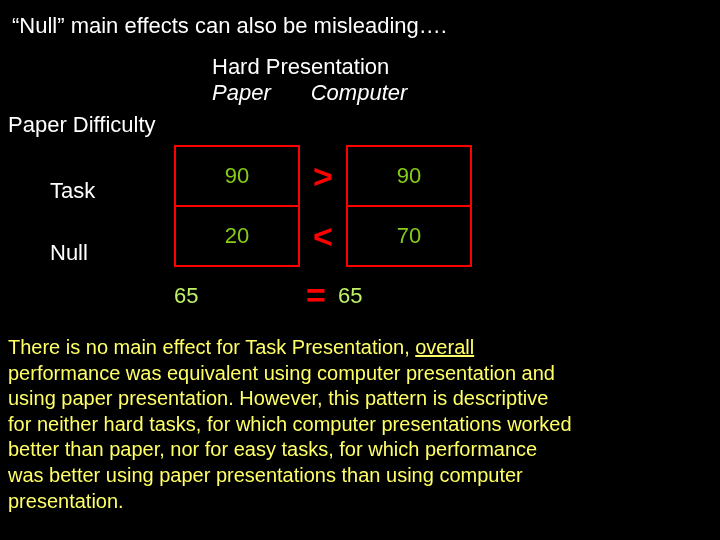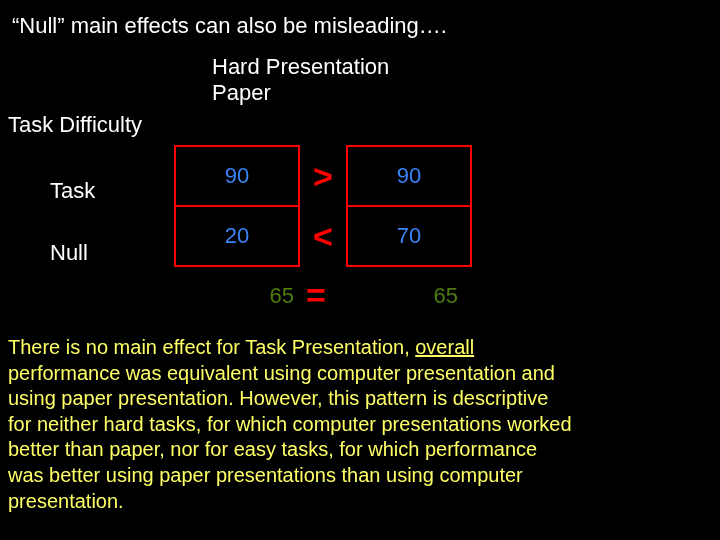--- a/index.html
+++ b/index.html
@@ -29,20 +29,21 @@
     position: absolute;
     top: 54px;
     left: 212px;
     font-size: 22px;
     line-height: 1.2;
     text-align: left;
   }
   .presentation-sub {
     display: flex;
     gap: 40px;
+    font-style: italic;
   }
   .difficulty-label {
     position: absolute;
     top: 112px;
     left: 8px;
     font-size: 22px;
   }
   .row-labels {
     position: absolute;
     left: 50px;
@@ -62,42 +63,42 @@
   table.grid {
     border-collapse: collapse;
   }
   table.grid td {
     width: 120px;
     height: 56px;
     border: 2px solid #ff0000;
     text-align: center;
     vertical-align: middle;
     font-size: 22px;
-    color: #3b82f6;
+    color: #84cc16;
     background: #000;
   }
   table.grid td.symbol {
     border: none;
     width: 44px;
     font-size: 34px;
     font-weight: bold;
     color: #ff0000;
   }
   .marginal-row {
     position: absolute;
     left: 174px;
     top: 276px;
     display: flex;
     align-items: center;
   }
   .marginal-row .cell {
     width: 120px;
-    text-align: right;
+    text-align: left;
     font-size: 22px;
-    color: #4d7c0f;
+    color: #bef264;
   }
   .marginal-row .symcell {
     width: 44px;
     text-align: center;
     font-size: 34px;
     font-weight: bold;
     color: #ff0000;
   }
   .body-text {
     position: absolute;
@@ -116,24 +117,25 @@
 <body>
 
 <div class="slide">
 
   <div class="title">“Null” main effects can also be misleading….</div>
 
   <div class="presentation-header">
     <div>Hard Presentation</div>
     <div class="presentation-sub">
       <span>Paper</span>
+      <span>Computer</span>
     </div>
   </div>
 
-  <div class="difficulty-label">Task Difficulty</div>
+  <div class="difficulty-label">Paper Difficulty</div>
 
   <div class="row-labels">
     <div>Task</div>
     <div>Null</div>
   </div>
 
   <div class="table-wrap">
     <table class="grid">
       <tbody>
           <tr>

